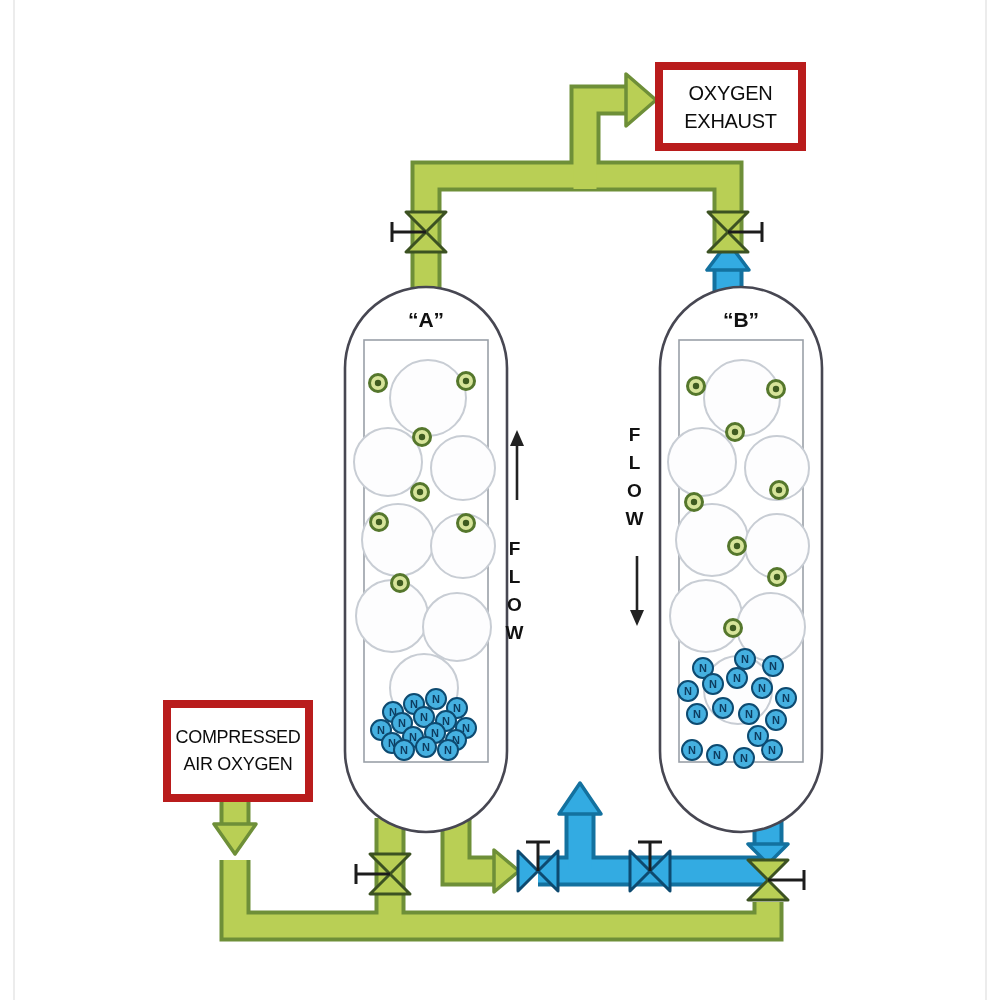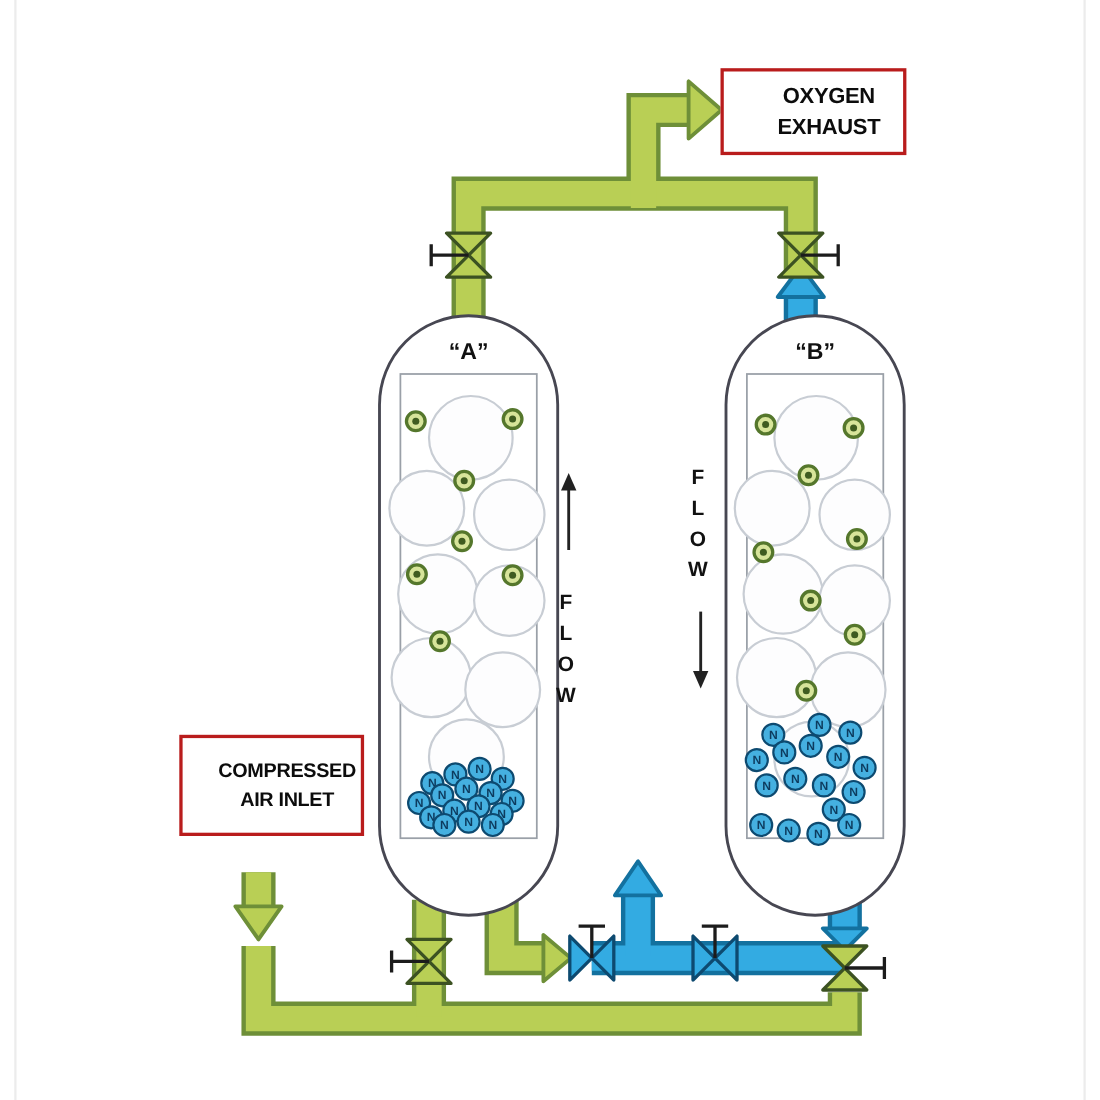--- a/index.html
+++ b/index.html
@@ -30,23 +30,23 @@
   
   .valve-green{fill:var(--oxygen-green);stroke:#3c5222;stroke-width:3;stroke-linejoin:round;}
   .valve-blue{fill:var(--nitrogen-blue);stroke:#0d4a70;stroke-width:3;stroke-linejoin:round;}
   .valve-handle{stroke:#1c1c1c;stroke-width:3;fill:none;}
 
   
   .flow-line{stroke:#222;stroke-width:2.6;fill:none;}
   .flow-head{fill:#222;stroke:none;}
 
   
-  .box{position:absolute;background:#fff;border:3px solid #b91c1c;
+  .box{position:absolute;background:#fff;border:8px solid #b91c1c;
        display:flex;flex-direction:column;align-items:center;justify-content:center;
-       font-weight:700;color:#0c0c0c;letter-spacing:-0.3px;text-align:center;padding-left:28px;}
+       font-weight:400;color:#0c0c0c;letter-spacing:-0.3px;text-align:center;}
   .box-line-lg{font-size:20px;line-height:1.4;}
   .box-line-md{font-size:18px;line-height:1.5;}
   .tower-label{position:absolute;width:162px;text-align:center;font-weight:700;
                font-size:21px;color:#111;}
   .flow-label{position:absolute;writing-mode:vertical-rl;text-orientation:upright;
               letter-spacing:7px;font-weight:700;font-size:19px;color:#111;}
 </style>
 </head>
 <body>
 
@@ -265,23 +265,23 @@
       <path class="flow-line" d="M637,556 L637,612"></path>
       <polygon class="flow-head" points="630,610 644,610 637,626"></polygon>
     </g>
   </svg>
 
   <div class="box" style="left:655px;top:62px;width:135px;height:73px;">
     <span class="box-line-lg">OXYGEN</span>
     <span class="box-line-lg">EXHAUST</span>
   </div>
 
-  <div class="box" style="left:163px;top:668px;width:134px;height:86px;">
+  <div class="box" style="left:163px;top:700px;width:134px;height:86px;">
     <span class="box-line-md">COMPRESSED</span>
-    <span class="box-line-md">AIR INLET</span>
+    <span class="box-line-md">AIR OXYGEN</span>
   </div>
 
 
   <div class="tower-label" style="left:345px;top:308px;">“A”</div>
   <div class="tower-label" style="left:660px;top:308px;">“B”</div>
 
   <div class="flow-label" style="left:503px;top:538px;">FLOW</div>
   <div class="flow-label" style="left:623px;top:424px;">FLOW</div>
 </div>
 

